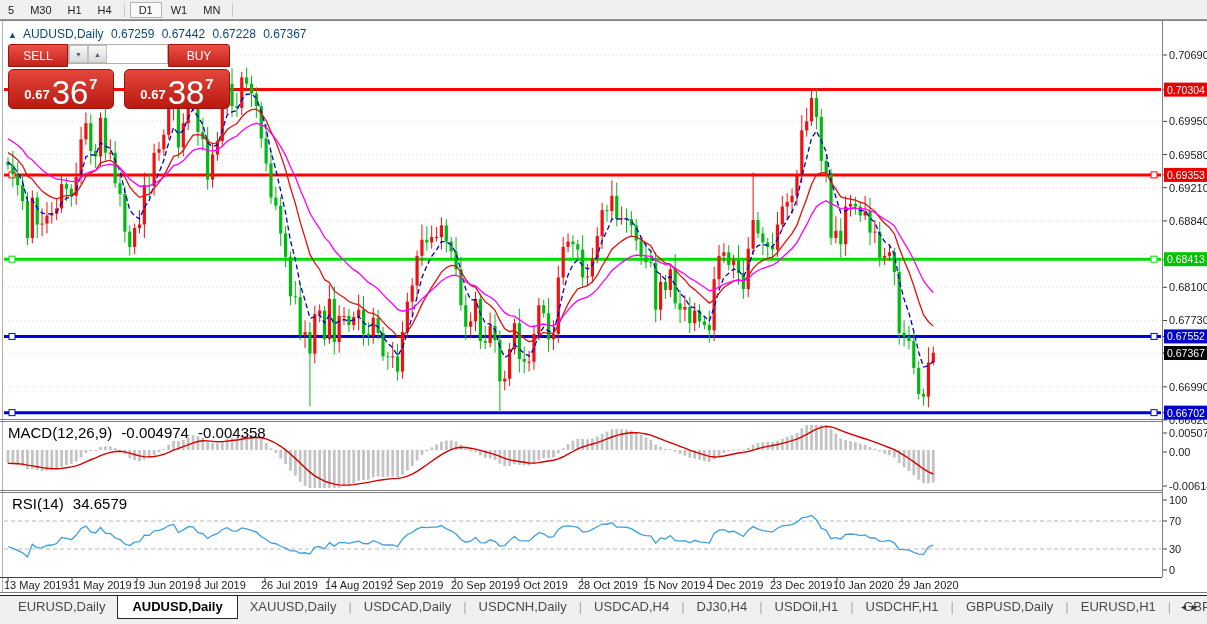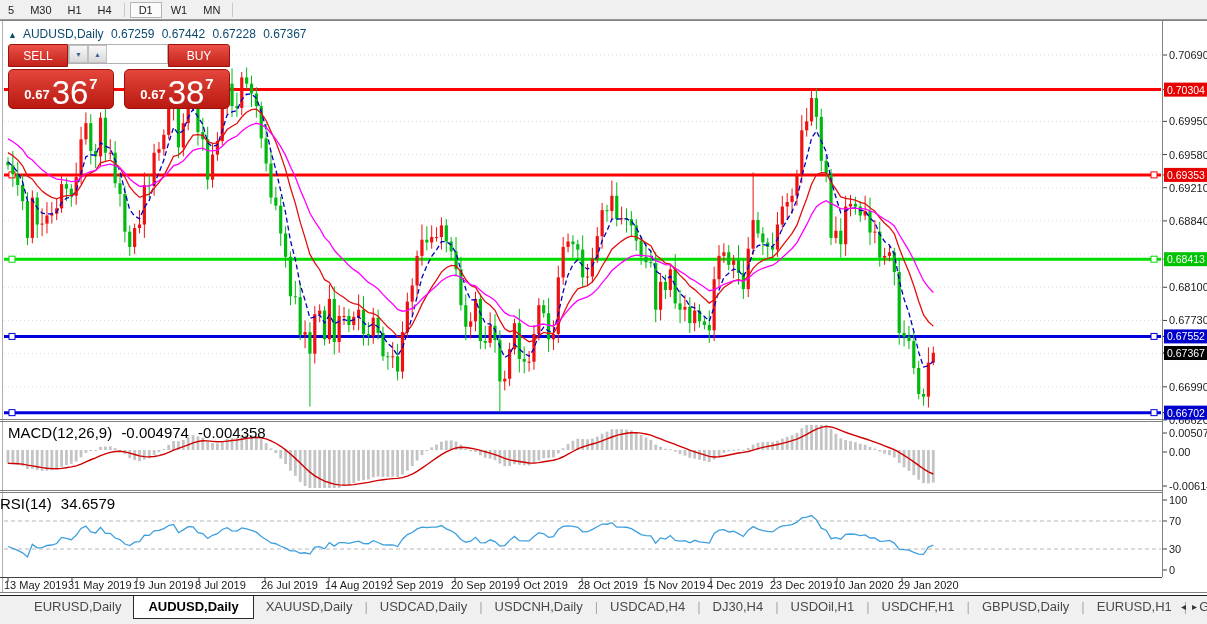--- a/index.html
+++ b/index.html
@@ -31,21 +31,21 @@
           border-radius:5px;color:#fff;display:flex;align-items:flex-end;justify-content:center;cursor:pointer}
   .bigbox+.bigbox{margin-left:10px}
   .bb-small{font-size:13px;font-weight:bold;margin:0 2px 6px 0}
   .bb-big{font-size:33px;font-weight:normal;line-height:30px}
   .bb-sup{font-size:15px;font-weight:bold;position:relative;top:-16px;margin-left:1px}
   
   .indlabel{position:absolute;z-index:3;font-size:15px;color:#000;white-space:nowrap}
   .indlabel span{margin-right:5px}
   
   .tabbar{position:absolute;left:0;top:595px;width:1207px;height:29px;background:#f0f0f0;
-          border-top:1px solid #1f1f1f;z-index:4;display:flex;align-items:flex-start;padding-left:22px;box-sizing:border-box}
+          border-top:1px solid #1f1f1f;z-index:4;display:flex;align-items:flex-start;padding-left:6px;box-sizing:border-box}
   .tab{font-size:13px;color:#4a4a4a;padding:3px 12px 4px 12px;white-space:nowrap;cursor:pointer}
   .tab.active{background:#fff;color:#000;font-weight:bold;border:1px solid #2b2b2b;border-top:none;
               padding:3px 14px 4px 14px}
   .tsep{color:#aaa;font-size:13px;padding:3px 0 0 0}
   .tscroll{position:absolute;right:4px;top:5px;font-size:10px;color:#333;letter-spacing:6px;cursor:pointer}
   svg{position:absolute;left:0;top:0;z-index:1}
 </style>
 </head>
 <body>
 
@@ -803,21 +803,21 @@
       <span class="bb-sup">7</span>
     </div>
   </div>
 </div>
 
 <div class="indlabel" style="left:8px;top:424px">
   <span>MACD(12,26,9)</span>
   <span>-0.004974</span>
   <span>-0.004358</span>
 </div>
-<div class="indlabel" style="left:0;top:495px">
+<div class="indlabel" style="left:12px;top:495px">
   <span>RSI(14)</span>
   <span>34.6579</span>
 </div>
 
 <div class="tabbar" id="tabbar">
     <div class="tab">EURUSD,Daily</div>
     <div class="tab active">AUDUSD,Daily</div>
     <div class="tab">XAUUSD,Daily</div>
     <div class="tsep">|</div>
     <div class="tab">USDCAD,Daily</div>

